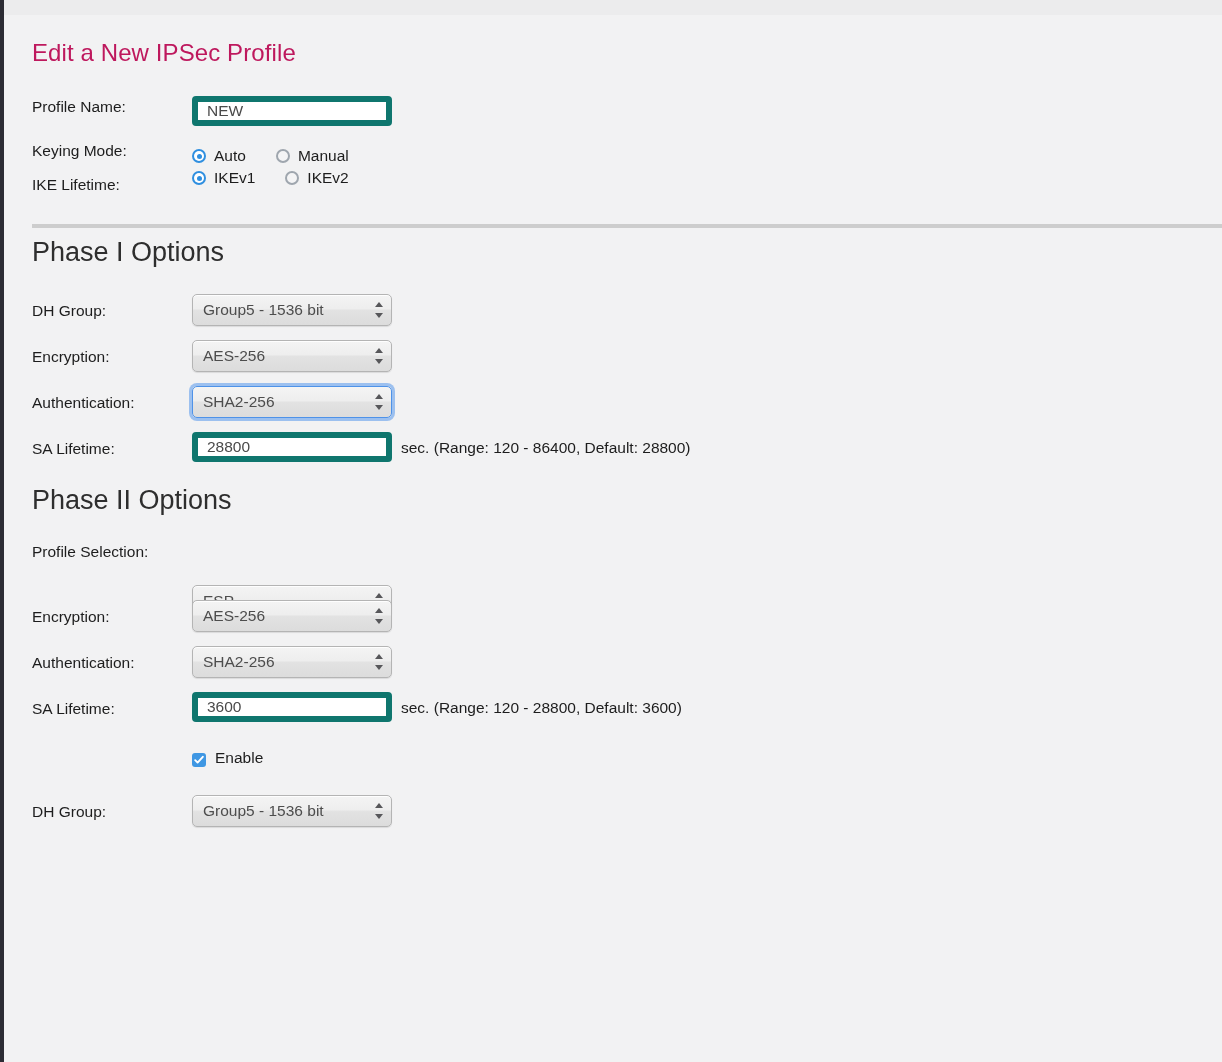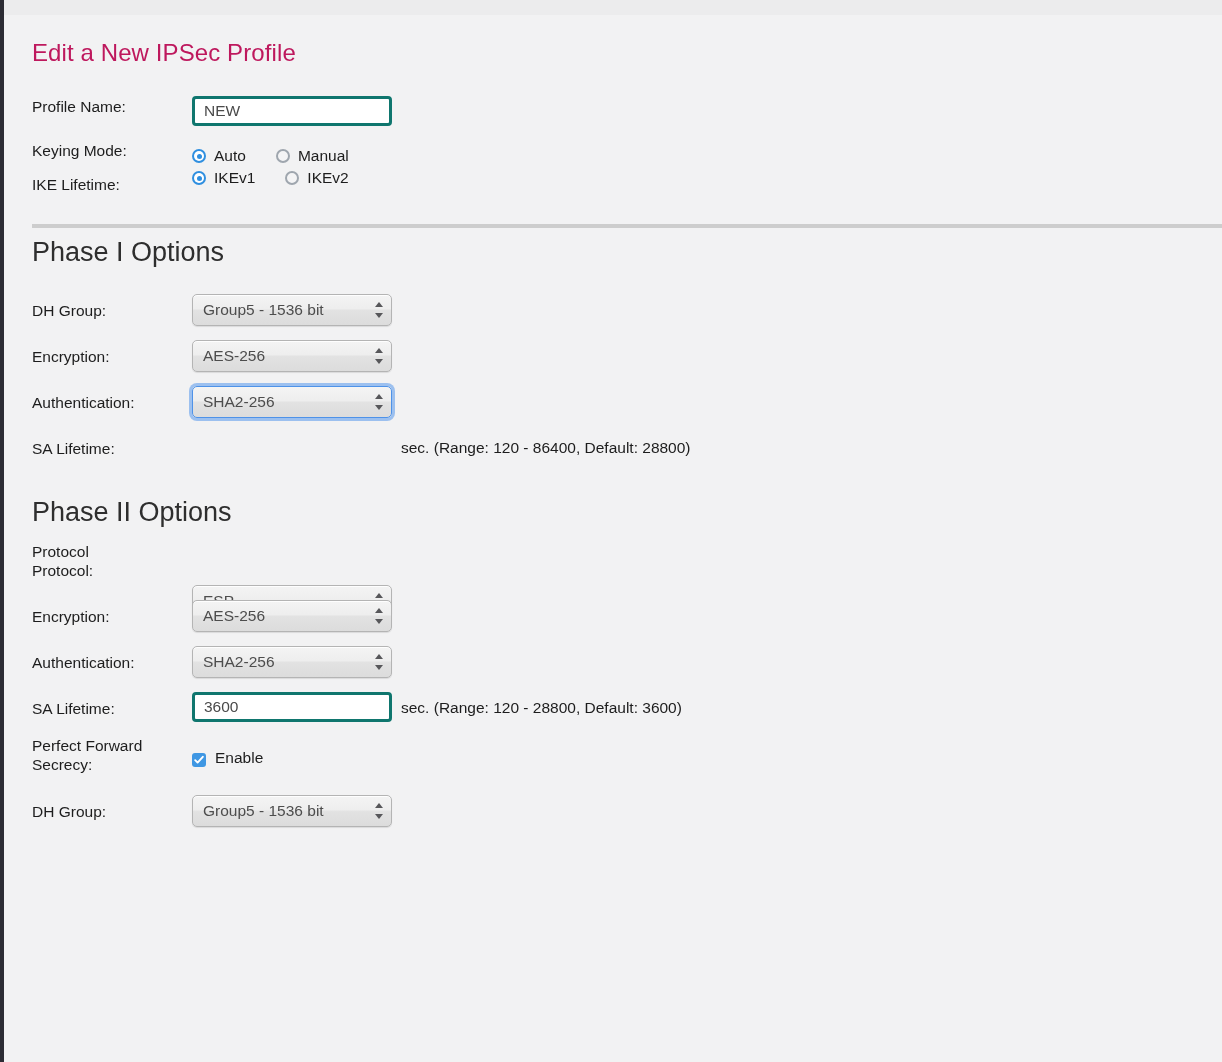--- a/index.html
+++ b/index.html
@@ -50,21 +50,21 @@
     white-space: nowrap;
   }
   .section-title {
     position: absolute;
     left: 32px;
     font-size: 27px;
     color: #2e2e2e;
     white-space: nowrap;
   }
   #phase1-title { top: 222px; }
-  #phase2-title { top: 482px; }
+  #phase2-title { top: 470px; }
 
   .divider {
     position: absolute;
     left: 32px;
     top: 209px;
     width: 1190px;
     height: 4px;
     background: #cdcdcd;
   }
 
@@ -79,21 +79,21 @@
   }
 
   
   .txt {
     position: absolute;
     left: 192px;
     width: 200px;
     height: 30px;
     box-sizing: border-box;
     background: #ffffff;
-    border: 3px solid #0f766e;
+    border: 6px solid #0f766e;
     border-radius: 4px;
     font-family: "Liberation Sans", sans-serif;
     font-size: 15.5px;
     color: #4a4a4a;
     padding: 0 9px;
     outline: none;
   }
 
   
   .sel {
@@ -285,25 +285,26 @@
   <div class="fld-label" style="top:378px;">Authentication:</div>
   <div class="sel focused" style="top:371px;">
     <span class="sel-text">SHA2-256</span>
     <span class="stepper">
       <i class="ar up"></i>
         <i class="ar dn"></i>
     </span>
   </div>
 
   <div class="fld-label" style="top:424px;">SA Lifetime:</div>
+  <input class="txt" style="top: 417px;" type="text" value="28800">
   <div class="hint" style="top:424px;">sec. (Range: 120 - 86400, Default: 28800)</div>
 
   <div class="section-title" id="phase2-title">Phase II Options</div>
 
-  <div class="fld-label" style="top:527px; width:120px;">Protocol Protocol:</div>
+  <div class="fld-label" style="top:527px; width:120px;">Profile Selection:</div>
   <div class="sel" style="top:528px;margin-top:42px;">
     <span class="sel-text">ESP</span>
     <span class="stepper">
       <i class="ar up"></i>
         <i class="ar dn"></i>
     </span>
   </div>
 
   <div class="fld-label" style="top:592px;">Encryption:</div>
   <div class="sel" style="top:585px;">
@@ -320,21 +321,20 @@
     <span class="stepper">
       <i class="ar up"></i>
         <i class="ar dn"></i>
     </span>
   </div>
 
   <div class="fld-label" style="top:684px;">SA Lifetime:</div>
   <input class="txt" style="top: 677px;" type="text" value="3600">
   <div class="hint" style="top:684px;">sec. (Range: 120 - 28800, Default: 3600)</div>
 
-  <div class="fld-label" style="top:721px; width:140px;">Perfect Forward Secrecy:</div>
   <label class="check-row" style="left:192px; top:734px;">
     <span class="chk">
       <svg width="10" height="10" viewBox="0 0 10 10" aria-hidden="true">
         <path d="M1.2 5.2 L3.6 7.6 L8.8 1.8" fill="none" stroke="#ffffff" stroke-width="1.9" stroke-linecap="round" stroke-linejoin="round"></path>
       </svg>
     </span>
     <span class="chk-lbl">Enable</span>
   </label>
 
   <div class="fld-label" style="top:787px;">DH Group:</div>

